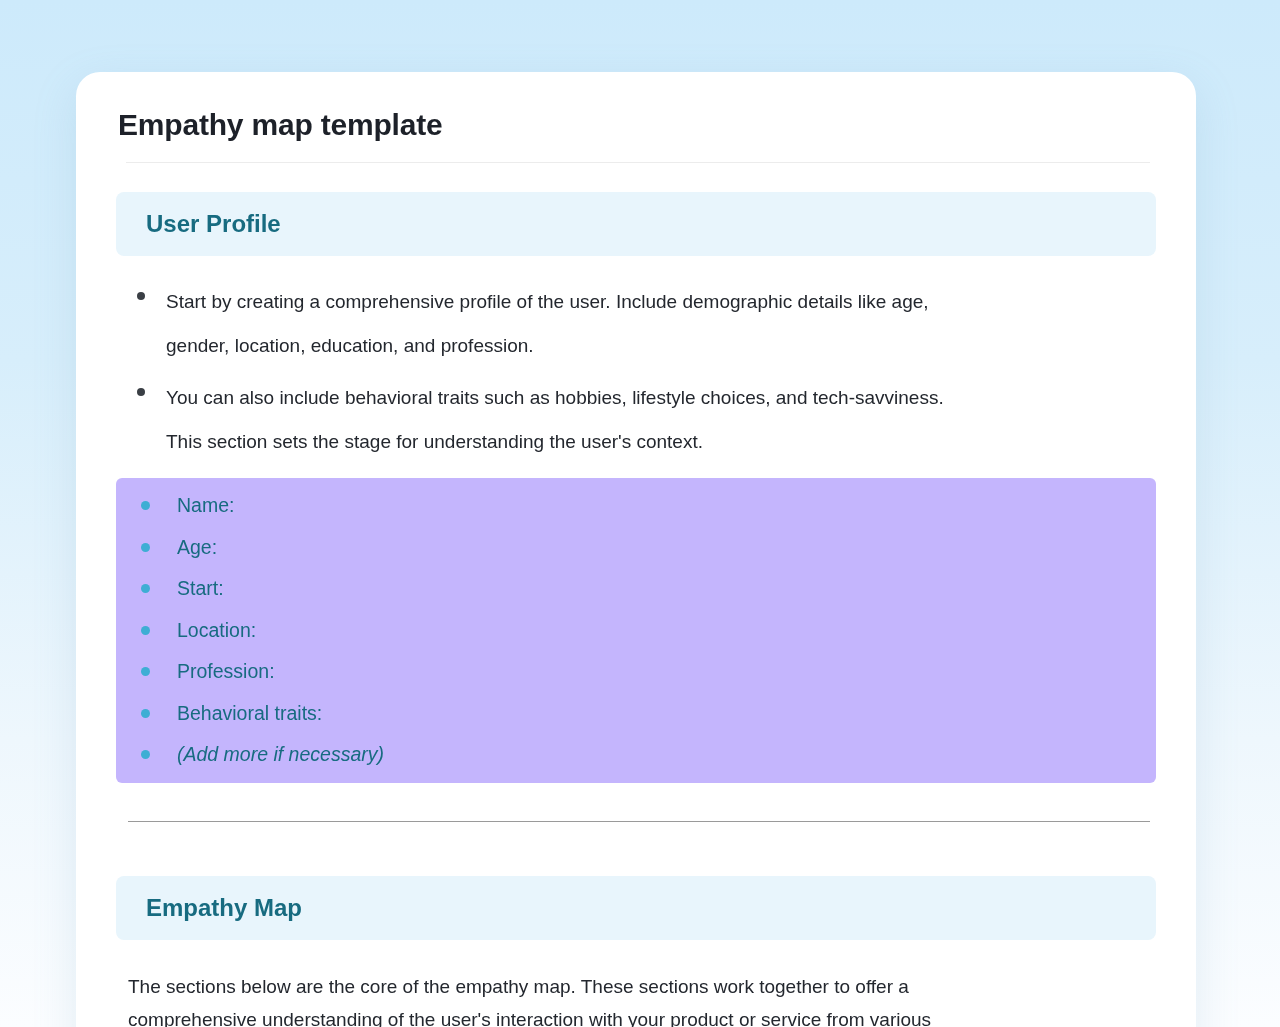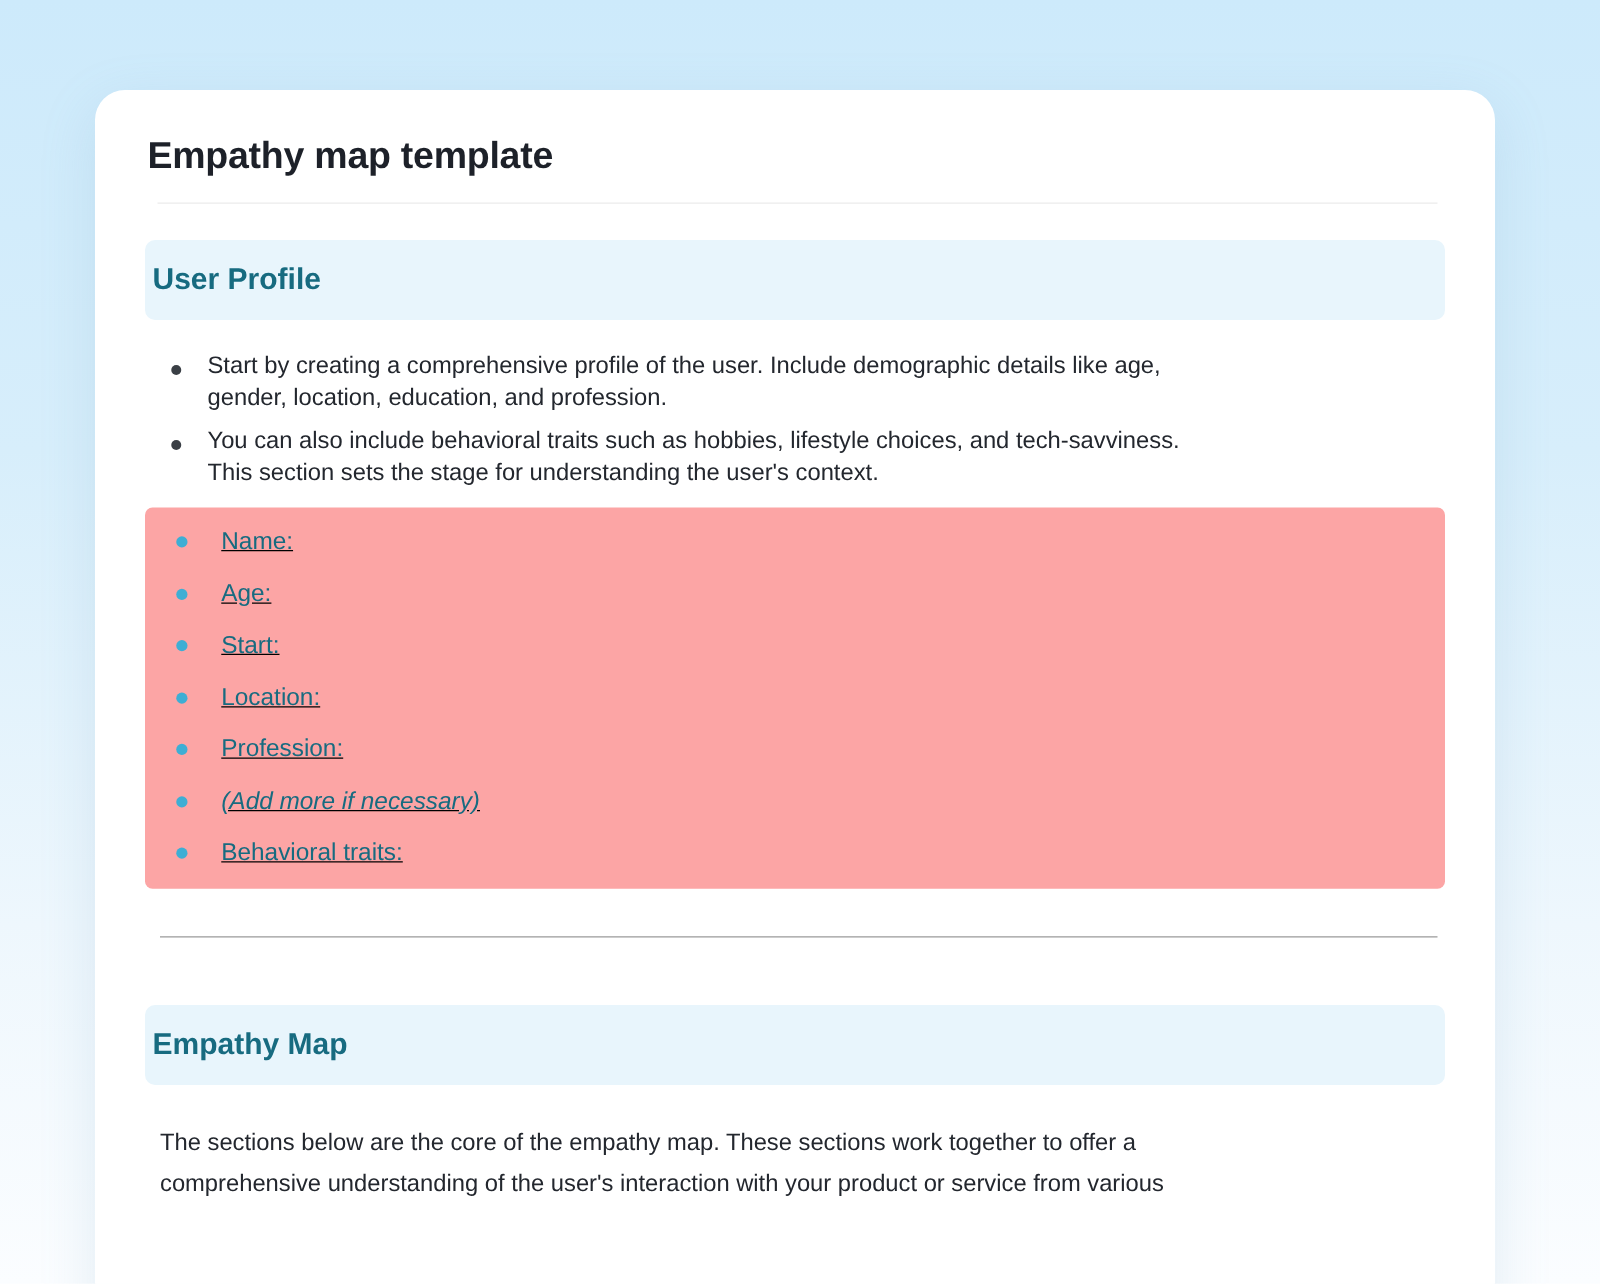--- a/index.html
+++ b/index.html
@@ -34,21 +34,21 @@
     background: #ececec;
     margin: 18px 6px 0 10px;
   }
   .section-head {
     margin-top: 29px;
     height: 64px;
     background: #e8f5fc;
     border-radius: 8px;
     display: flex;
     align-items: center;
-    padding-left: 6px;
+    padding-left: 30px;
   }
   .section-head .head-text {
     font-size: 24px;
     font-weight: 700;
     color: #176b80;
   }
   .doc-bullets {
     list-style: none;
     margin-top: 24px;
   }
@@ -58,30 +58,29 @@
   }
   .doc-dot {
     flex: 0 0 8px;
     width: 8px; height: 8px;
     border-radius: 50%;
     background: #3a3f45;
     margin: 12px 21px 0 21px;
   }
   .doc-bullet-text {
     font-size: 19px;
-    line-height: 26px;
+    line-height: 44px;
     color: #23272e;
     white-space: pre-line;
   }
   .field-block {
     margin-top: 14px;
-    background: #fca5a5;
+    background: #c4b5fd;
     border-radius: 6px;
     padding: 7px 0;
-    text-decoration: underline;
   }
   .field-block ul { list-style: none; }
   .field-block li {
     display: flex;
     align-items: center;
     height: 41.5px;
   }
   .field-dot {
     flex: 0 0 9px;
     width: 9px; height: 9px;
@@ -152,25 +151,25 @@
       <li>
         <span class="field-dot"></span>
         <span class="field-text">Location:</span>
       </li>
       <li>
         <span class="field-dot"></span>
         <span class="field-text">Profession:</span>
       </li>
       <li>
         <span class="field-dot"></span>
-        <span class="field-text italic">(Add more if necessary)</span>
+        <span class="field-text">Behavioral traits:</span>
       </li>
       <li>
         <span class="field-dot"></span>
-        <span class="field-text">Behavioral traits:</span>
+        <span class="field-text italic">(Add more if necessary)</span>
       </li>
     </ul>
   </div>
 
   <div class="divider-strong"></div>
 
   <div class="section-head second">
     <span class="head-text">Empathy Map</span>
   </div>
 

